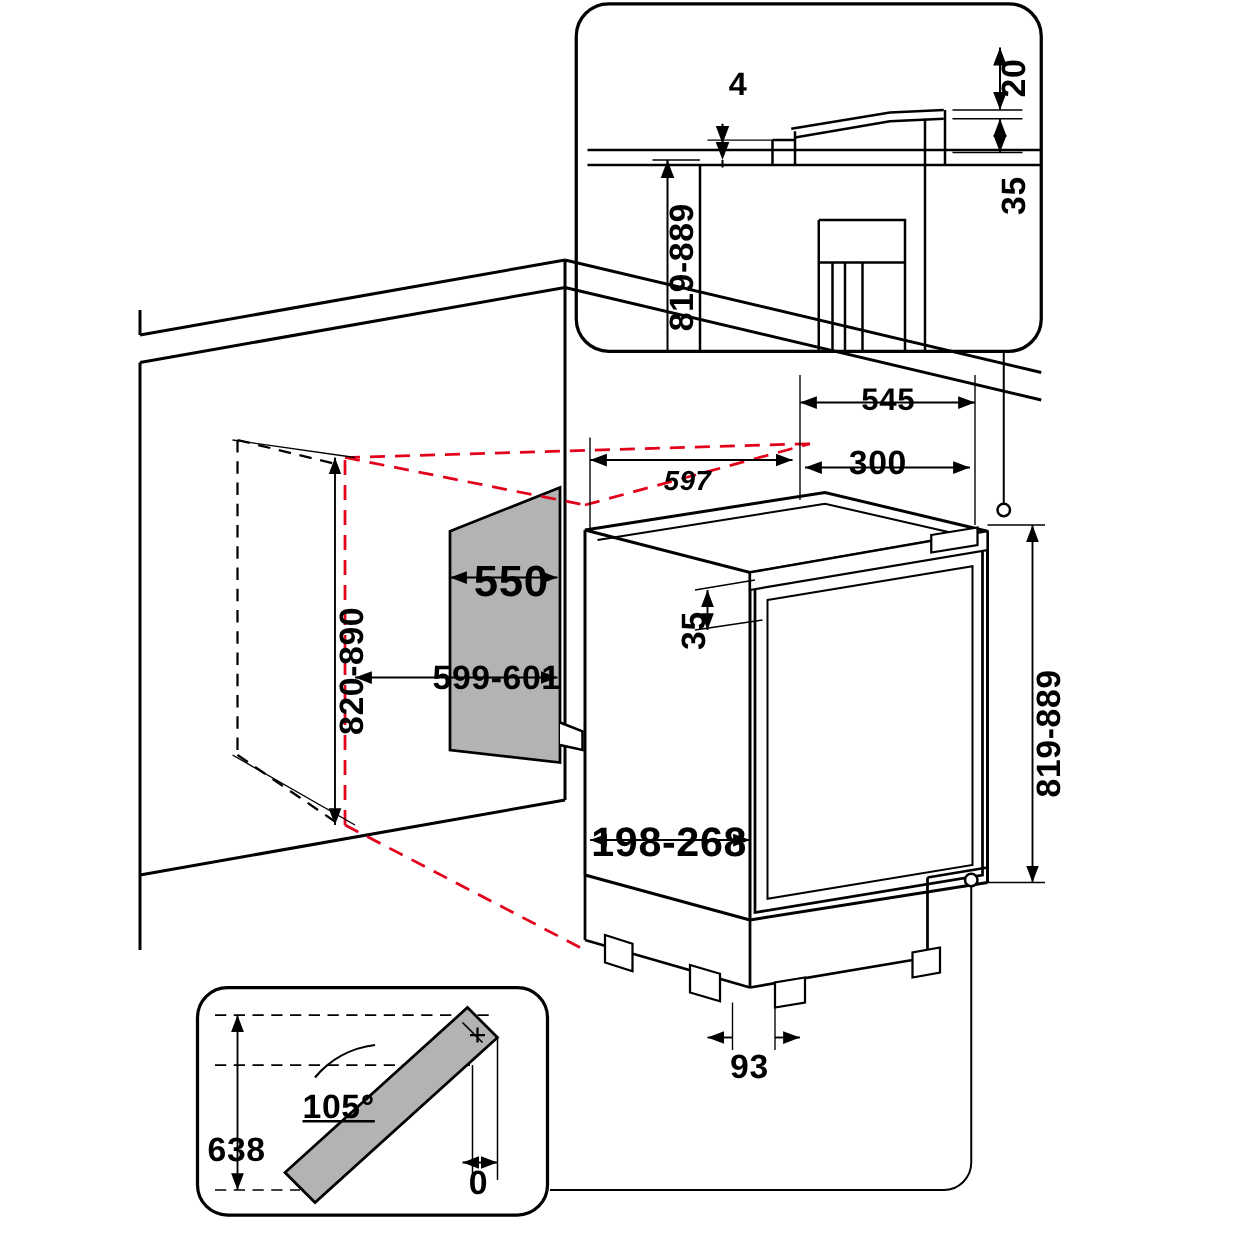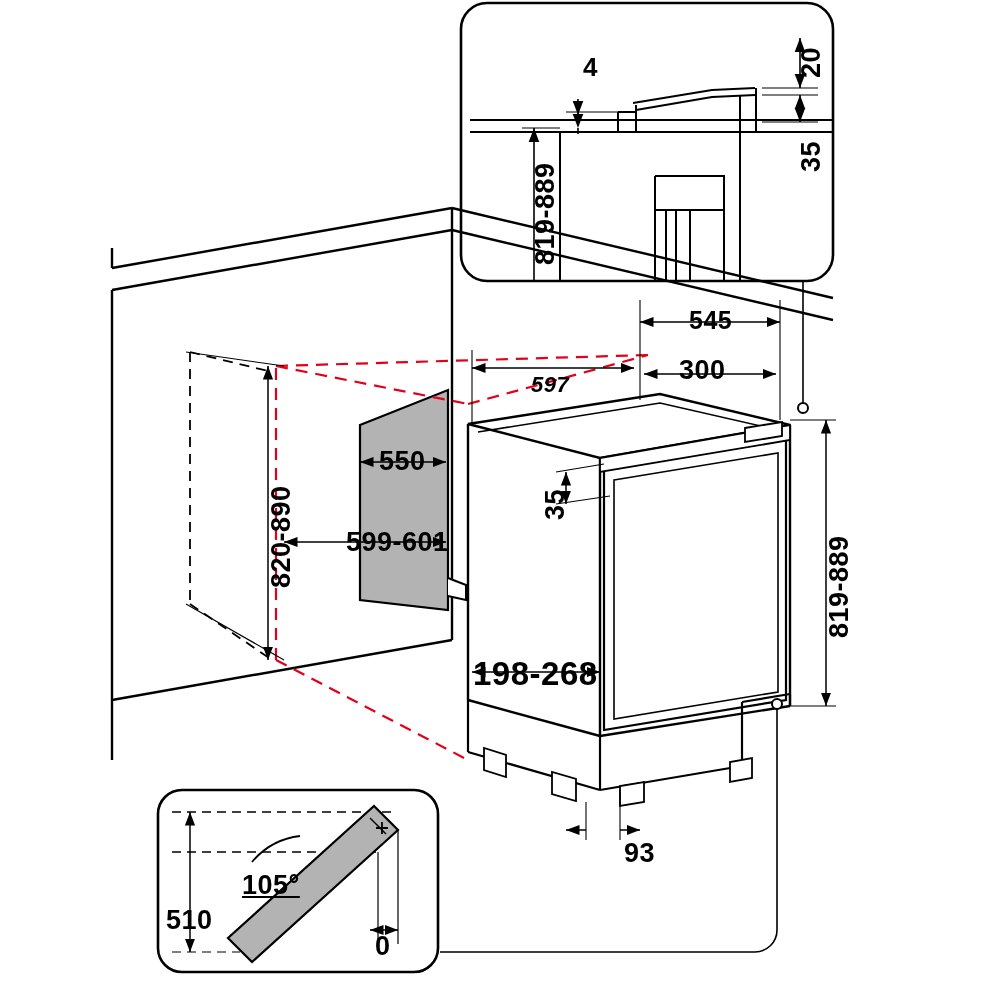--- a/index.html
+++ b/index.html
@@ -225,33 +225,33 @@
   <div class="dimtext vert" style="left:796px; top:172px; font-size:27px;">35</div>
 
   <div class="dimtext vert" style="left:530px; top:265px; font-size:27px;">819-889</div>
 
   <div class="dimtext" style="left:689px; top:306px; font-size:25px;">545</div>
 
   <div class="dimtext" style="left:531px; top:372px; font-size:22px;font-style:italic;">597</div>
 
   <div class="dimtext" style="left:679px; top:355px; font-size:27px;">300</div>
 
-  <div class="dimtext" style="left:379px; top:446px; font-size:27px;text-align:right;">550</div>
+  <div class="dimtext" style="left:379px; top:446px; font-size:35px;text-align:right;">550</div>
 
   <div class="dimtext" style="left:306px; top:527px; font-size:27px;margin-left:40px;">599-601</div>
 
   <div class="dimtext vert" style="left:266px; top:588px; font-size:27px;">820-890</div>
 
   <div class="dimtext vert" style="left:540px; top:520px; font-size:27px;">35</div>
 
   <div class="dimtext" style="left:473px; top:655px; font-size:33px;">198-268</div>
 
   <div class="dimtext vert" style="left:824px; top:638px; font-size:27px;">819-889</div>
 
-  <div class="dimtext" style="left:584px; top:838px; font-size:27px;margin-left:40px;">93</div>
+  <div class="dimtext" style="left:584px; top:838px; font-size:27px;">93</div>
 
   <div class="dimtext" style="left:242px; top:870px; font-size:27px;text-decoration:underline;">105°</div>
 
-  <div class="dimtext" style="left:166px; top:905px; font-size:27px;">510</div>
+  <div class="dimtext" style="left:166px; top:905px; font-size:27px;">638</div>
 
   <div class="dimtext" style="left:375px; top:931px; font-size:27px;">0</div>
 
 </div>
 
 </body></html>

